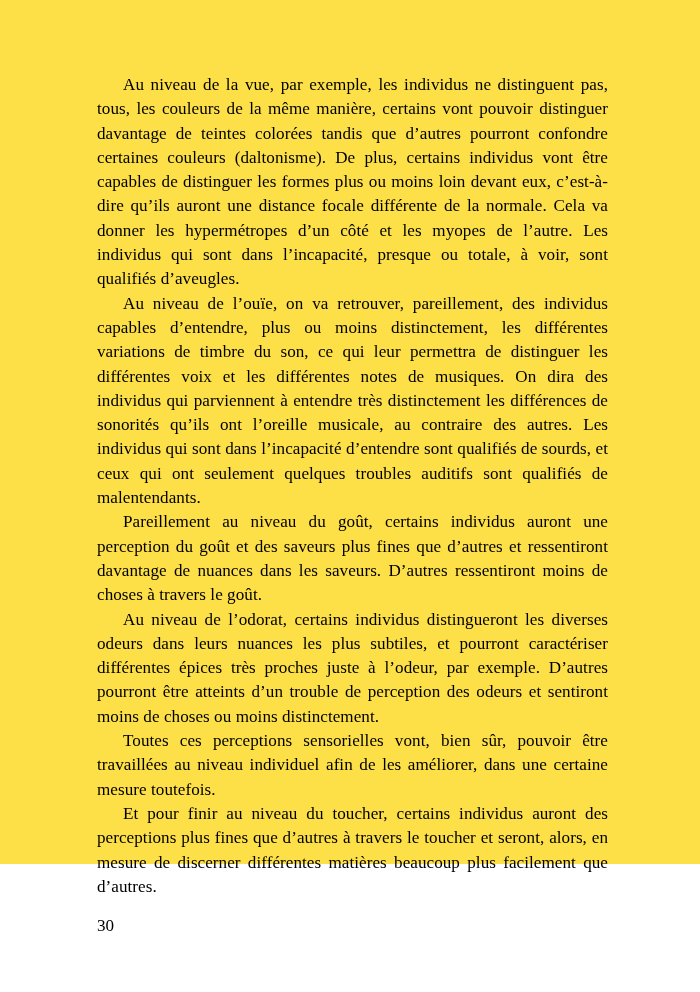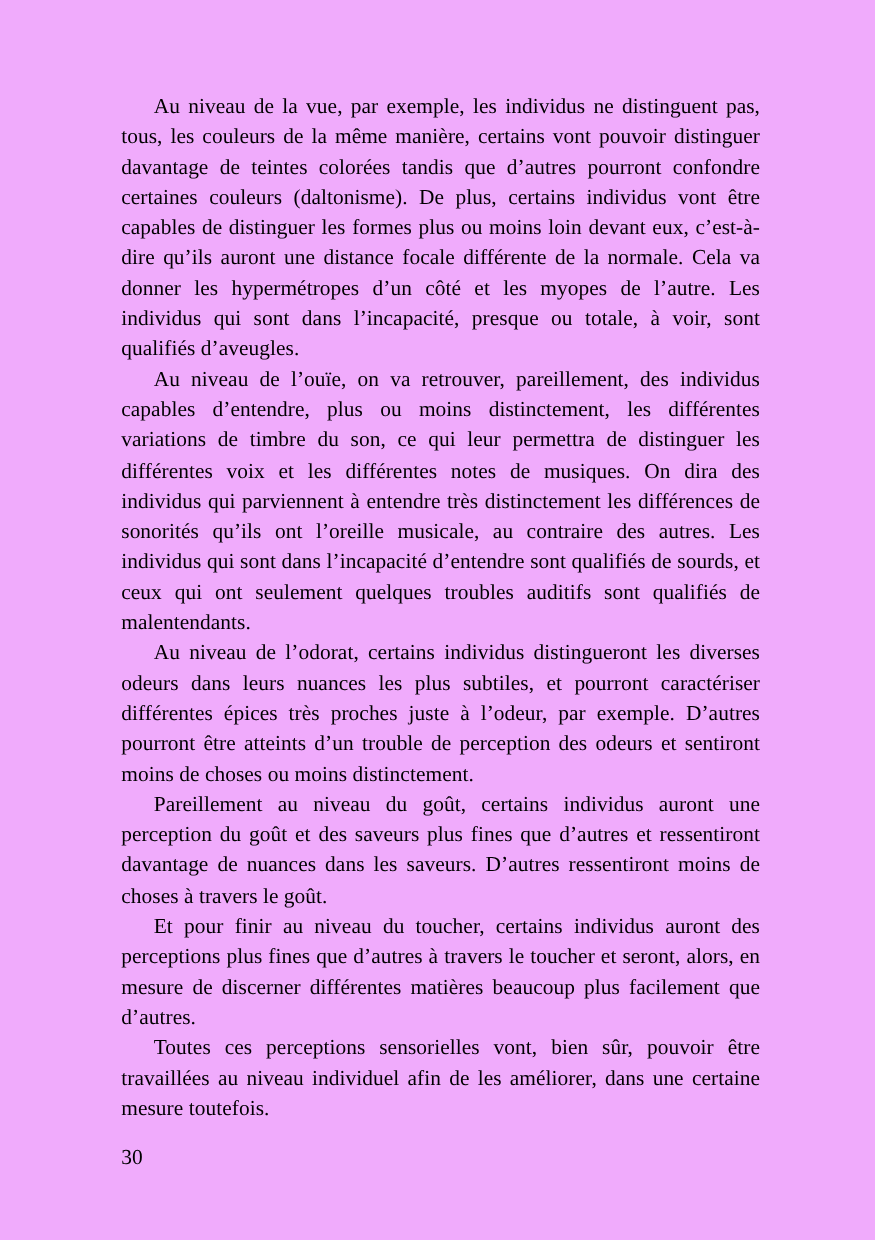--- a/index.html
+++ b/index.html
@@ -10,22 +10,22 @@
     width: 700px;
     height: 992px;
     background: #ffffff;
     font-family: "Liberation Serif", "DejaVu Serif", serif;
     color: #000000;
     overflow: hidden;
   }
   .page {
     position: relative;
     width: 700px;
-    height: 992px;
-    background: #f0abfc;
+    height: 864px;
+    background: #fde047;
   }
   .text-block {
     position: absolute;
     left: 97px;
     top: 73px;
     width: 511px;
   }
   .para {
     margin: 0;
     text-indent: 26px;
@@ -45,21 +45,21 @@
   }
 </style>
 </head>
 <body>
 
 <div class="page">
 
   <div class="text-block">
     <p class="para">Au niveau de la vue, par exemple, les individus ne distinguent pas, tous, les couleurs de la même manière, certains vont pouvoir distinguer davantage de teintes colorées tandis que d’autres pourront confondre certaines couleurs (daltonisme). De plus, certains individus vont être capables de distinguer les formes plus ou moins loin devant eux, c’est-à-dire qu’ils auront une distance focale différente de la normale. Cela va donner les hypermétropes d’un côté et les myopes de l’autre. Les individus qui sont dans l’incapacité, presque ou totale, à voir, sont qualifiés d’aveugles.</p>
     <p class="para">Au niveau de l’ouïe, on va retrouver, pareillement, des individus capables d’entendre, plus ou moins distinctement, les différentes variations de timbre du son, ce qui leur permettra de distinguer les différentes voix et les différentes notes de musiques. On dira des individus qui parviennent à entendre très distinctement les différences de sonorités qu’ils ont l’oreille musicale, au contraire des autres. Les individus qui sont dans l’incapacité d’entendre sont qualifiés de sourds, et ceux qui ont seulement quelques troubles auditifs sont qualifiés de malentendants.</p>
+    <p class="para">Pareillement au niveau du goût, certains individus auront une perception du goût et des saveurs plus fines que d’autres et ressentiront davantage de nuances dans les saveurs. D’autres ressentiront moins de choses à travers le goût.</p>
     <p class="para">Au niveau de l’odorat, certains individus distingueront les diverses odeurs dans leurs nuances les plus subtiles, et pourront caractériser différentes épices très proches juste à l’odeur, par exemple. D’autres pourront être atteints d’un trouble de perception des odeurs et sentiront moins de choses ou moins distinctement.</p>
-    <p class="para">Pareillement au niveau du goût, certains individus auront une perception du goût et des saveurs plus fines que d’autres et ressentiront davantage de nuances dans les saveurs. D’autres ressentiront moins de choses à travers le goût.</p>
+    <p class="para">Toutes ces perceptions sensorielles vont, bien sûr, pouvoir être travaillées au niveau individuel afin de les améliorer, dans une certaine mesure toutefois.</p>
     <p class="para">Et pour finir au niveau du toucher, certains individus auront des perceptions plus fines que d’autres à travers le toucher et seront, alors, en mesure de discerner différentes matières beaucoup plus facilement que d’autres.</p>
-    <p class="para">Toutes ces perceptions sensorielles vont, bien sûr, pouvoir être travaillées au niveau individuel afin de les améliorer, dans une certaine mesure toutefois.</p>
   </div>
 
   <div class="page-number">30</div>
 
 </div>
 
 </body></html>

